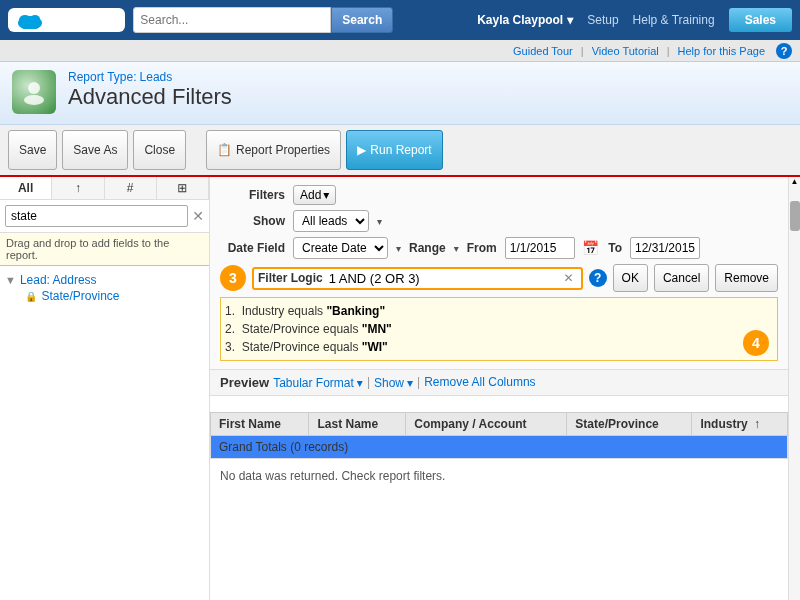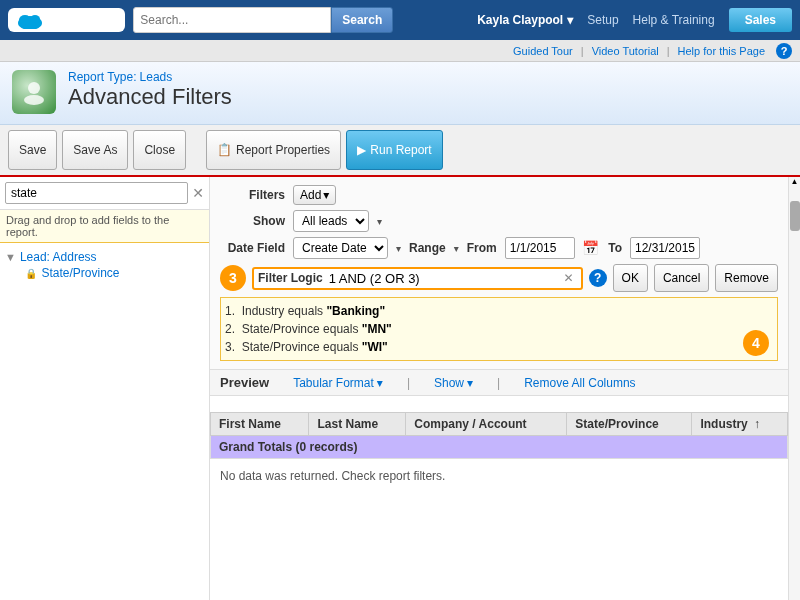--- a/index.html
+++ b/index.html
@@ -296,22 +296,21 @@
       font-size: 12px;
     }
     .filter-items { padding: 4px 0 4px 20px; }
     .filter-item { padding: 2px 0; color: #333; font-size: 12px; }
     .filter-item strong { color: #000; }
 
     
     .preview-section { flex: 1; display: flex; flex-direction: column; overflow: hidden; }
     .preview-header {
       display: flex;
-      align-items: center;
-      gap: 24px;
+      gap: 4px;
       padding: 5px 10px;
       border-bottom: 1px solid #ddd;
       background: #f5f5f5;
     }
     .preview-title { font-weight: bold; color: #333; font-size: 13px; }
     .preview-link { color: #0070d2; cursor: pointer; font-size: 12px; }
     .preview-sep { color: #999; }
     .dropdown-btn {
       display: flex;
       align-items: center;
@@ -334,22 +333,22 @@
       color: #333;
       white-space: nowrap;
     }
     th .sort-arrow { margin-left: 3px; }
     td {
       border: 1px solid #ddd;
       padding: 4px 8px;
       font-size: 12px;
     }
     .grand-totals {
-      background: #c4b5fd;
-      font-weight: bold;
+      background: #3b82f6;
+      font-weight: normal;
       color: #333;
     }
     .no-data { padding: 10px; color: #555; font-size: 12px; }
 
     
     .scroll-col {
       width: 12px;
       background: #f5f5f5;
       border-left: 1px solid #ddd;
       display: flex;
@@ -431,20 +430,26 @@
   </button>
   <button class="btn btn-primary">
     <span>▶</span>
     <span>Run Report</span>
   </button>
 </div>
 
 <div class="main-area">
 
   <div class="sidebar">
+    <div class="sidebar-tabs">
+      <div class="sidebar-tab active">All</div>
+      <div class="sidebar-tab">↑</div>
+      <div class="sidebar-tab">#</div>
+      <div class="sidebar-tab">⊞</div>
+    </div>
     <div class="sidebar-search">
       <input class="sidebar-search-input" type="text" value="state" placeholder="state" style="">
       <span style="margin-left:4px;cursor:pointer;color:#888;font-size:14px;">✕</span>
     </div>
     <div class="sidebar-hint">Drag and drop to add fields to the report.</div>
     <div class="sidebar-tree">
       <div class="tree-item">
         <span class="tree-folder">▼</span>
         <span class="tree-label">Lead: Address</span>
       </div>

